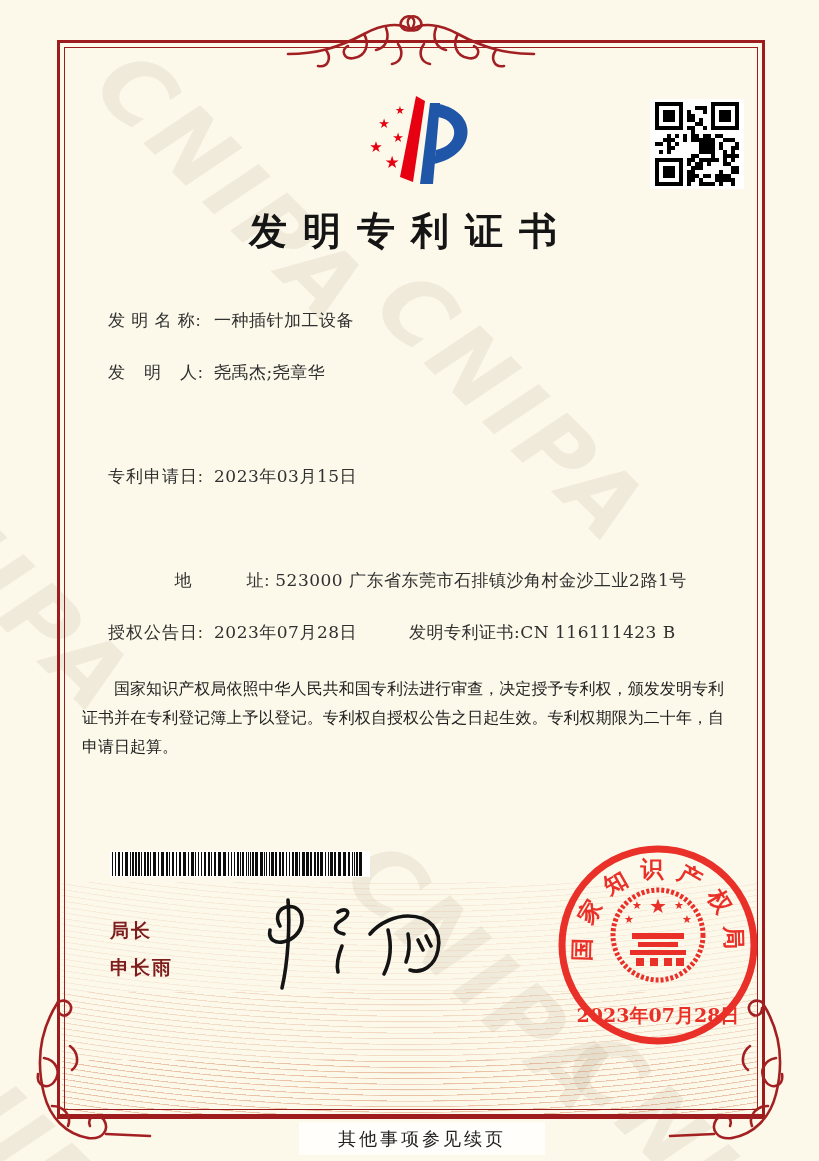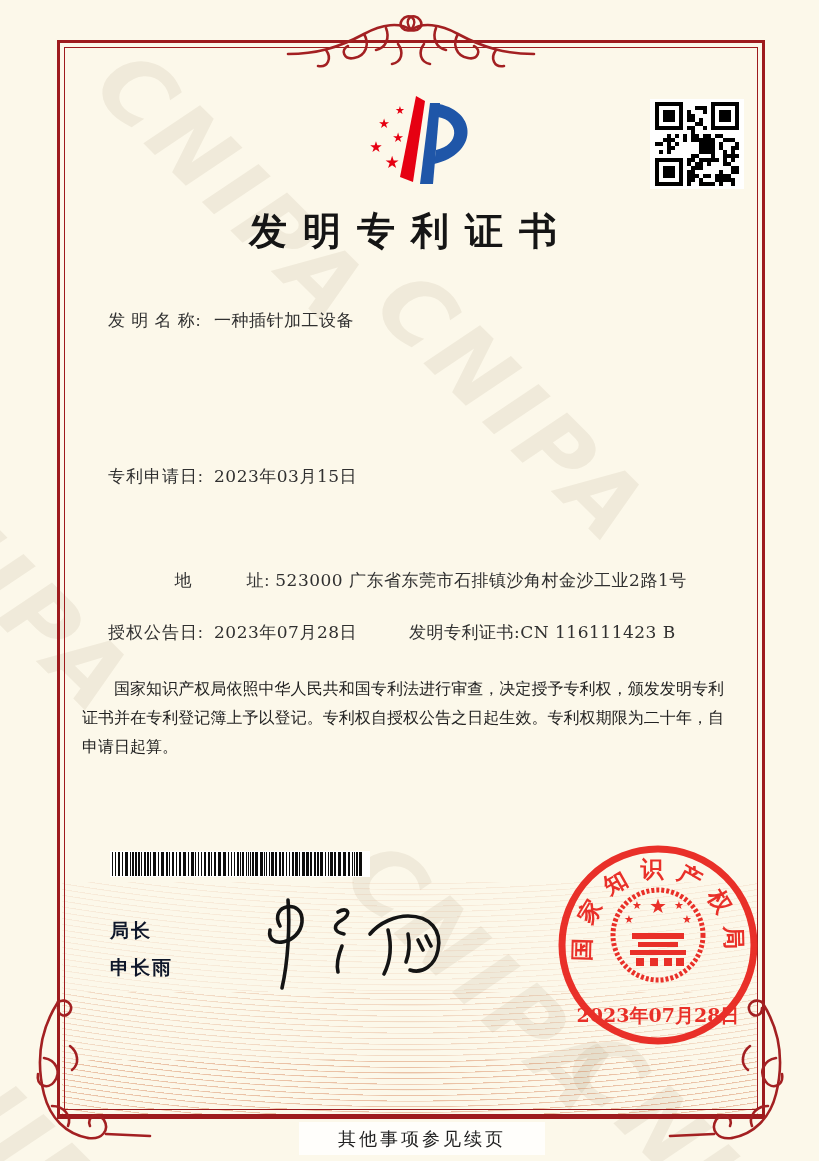--- a/index.html
+++ b/index.html
@@ -53,21 +53,21 @@
   
   .paras{position:absolute; left:82px; top:674px; width:642px; z-index:5;
          font-size:16px; line-height:29px; color:#222; text-align:justify;}
   .paras p{margin:0 0 8px 0; text-indent:2em;}
   
   .barcode{position:absolute; left:110px; top:851px; width:260px; height:26px;
            background:#fff; padding:1px 2px; box-sizing:border-box;
            display:flex; align-items:stretch; z-index:5;}
   .officer{position:absolute; left:110px; z-index:6;
            font-family:"DejaVu Sans","Liberation Sans",sans-serif;
-           font-size:19px; font-weight:bold; color:#0f172a; letter-spacing:2px;}
+           font-size:19px; font-weight:bold; color:#7f1d1d; letter-spacing:2px;}
   .sig{position:absolute; left:246px; top:896px; z-index:6;}
   .seal{position:absolute; left:554px; top:841px; z-index:7; opacity:.94;}
   .pageno{position:absolute; left:57px; width:708px; top:1080px; text-align:center;
           font-size:15px; color:#333; z-index:5;}
   .cont-box{position:absolute; left:299px; top:1122px; width:246px; height:33px;
             background:#fffefb; z-index:6; display:flex; align-items:center; justify-content:center;
             font-size:18px; color:#222; letter-spacing:3px;}
   .bar{background:#0c0c0c; height:100%;}
 </style>
 </head>
@@ -354,20 +354,23 @@
         <rect x="64" y="80" width="4" height="4" fill="#000"></rect>
         <rect x="76" y="80" width="4" height="4" fill="#000"></rect>
       </svg>
   </div>
 
   <div class="title">发明专利证书</div>
 
   <div class="row" style="top:309px;">
     <span class="lab">发 明 名 称:</span><span class="val">一种插针加工设备</span>
   </div>
+  <div class="row" style="top:361px;">
+    <span class="lab">发　明　人:</span><span class="val">尧禹杰;尧章华</span>
+  </div>
   <div class="row" style="top:465px;">
     <span class="lab">专利申请日:</span><span class="val">2023年03月15日</span>
   </div>
   <div class="row" style="top:569px;text-align:center;">
     <span class="lab">地　　　址:</span><span class="val">523000 广东省东莞市石排镇沙角村金沙工业2路1号</span>
   </div>
   <div class="row" style="top:621px;">
     <span class="lab">授权公告日:</span><span class="val">2023年07月28日</span><span class="val g2">发明专利证书:</span><span class="val">CN 116111423 B</span>
   </div>
 

